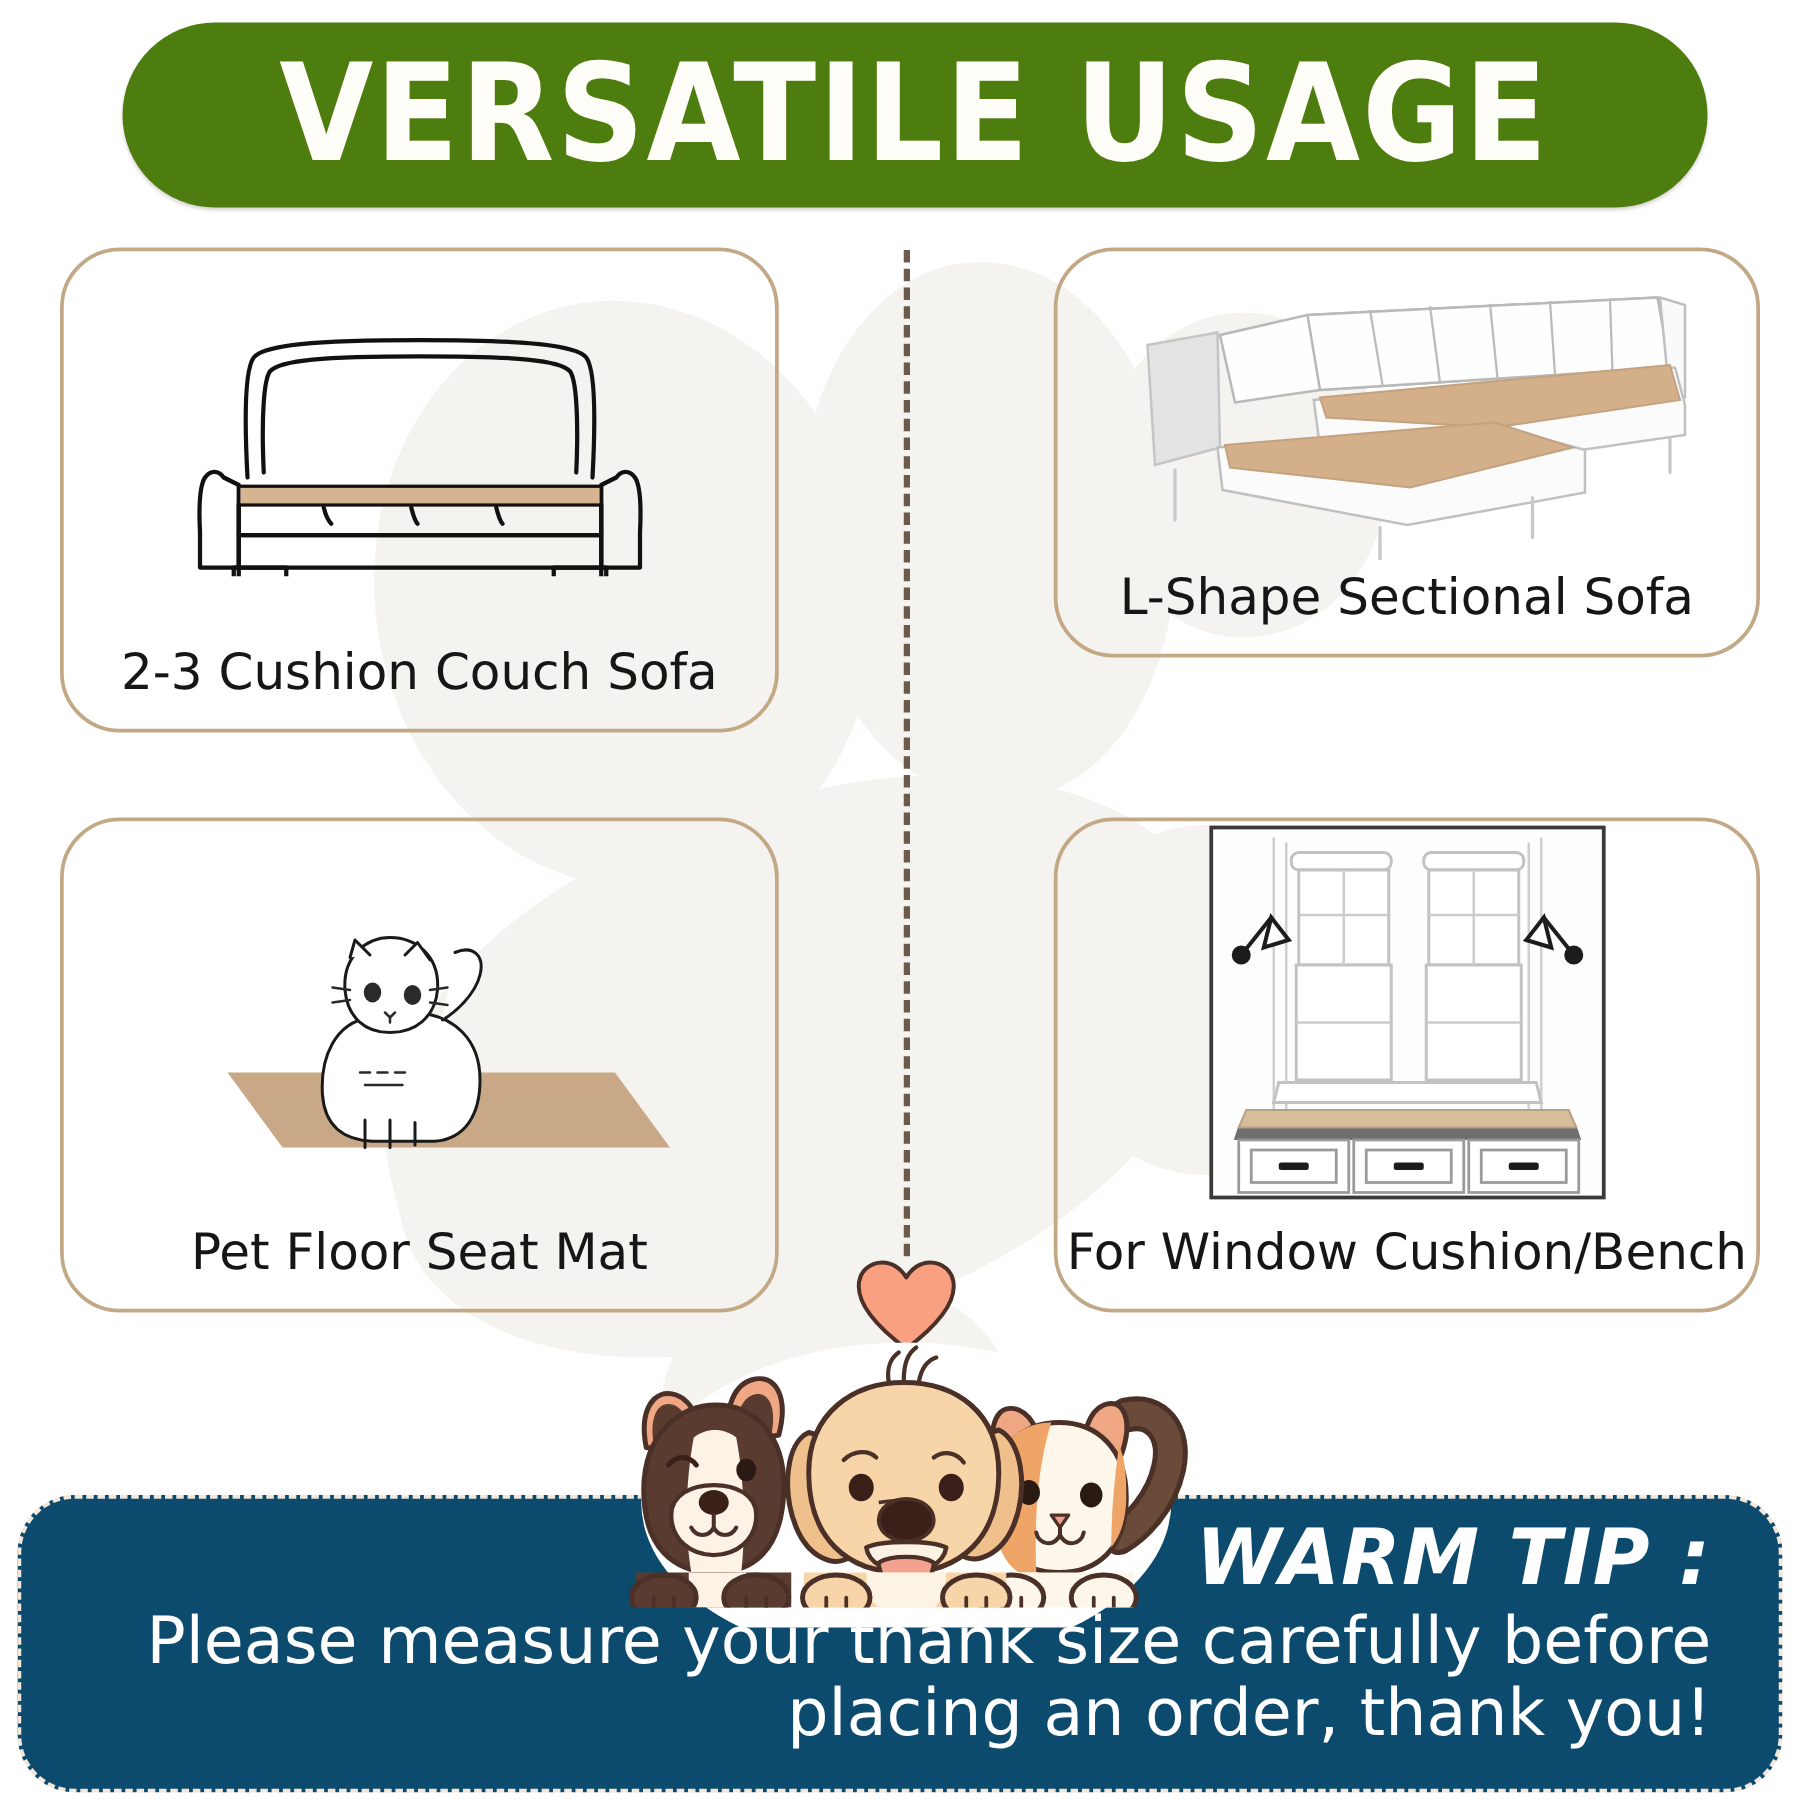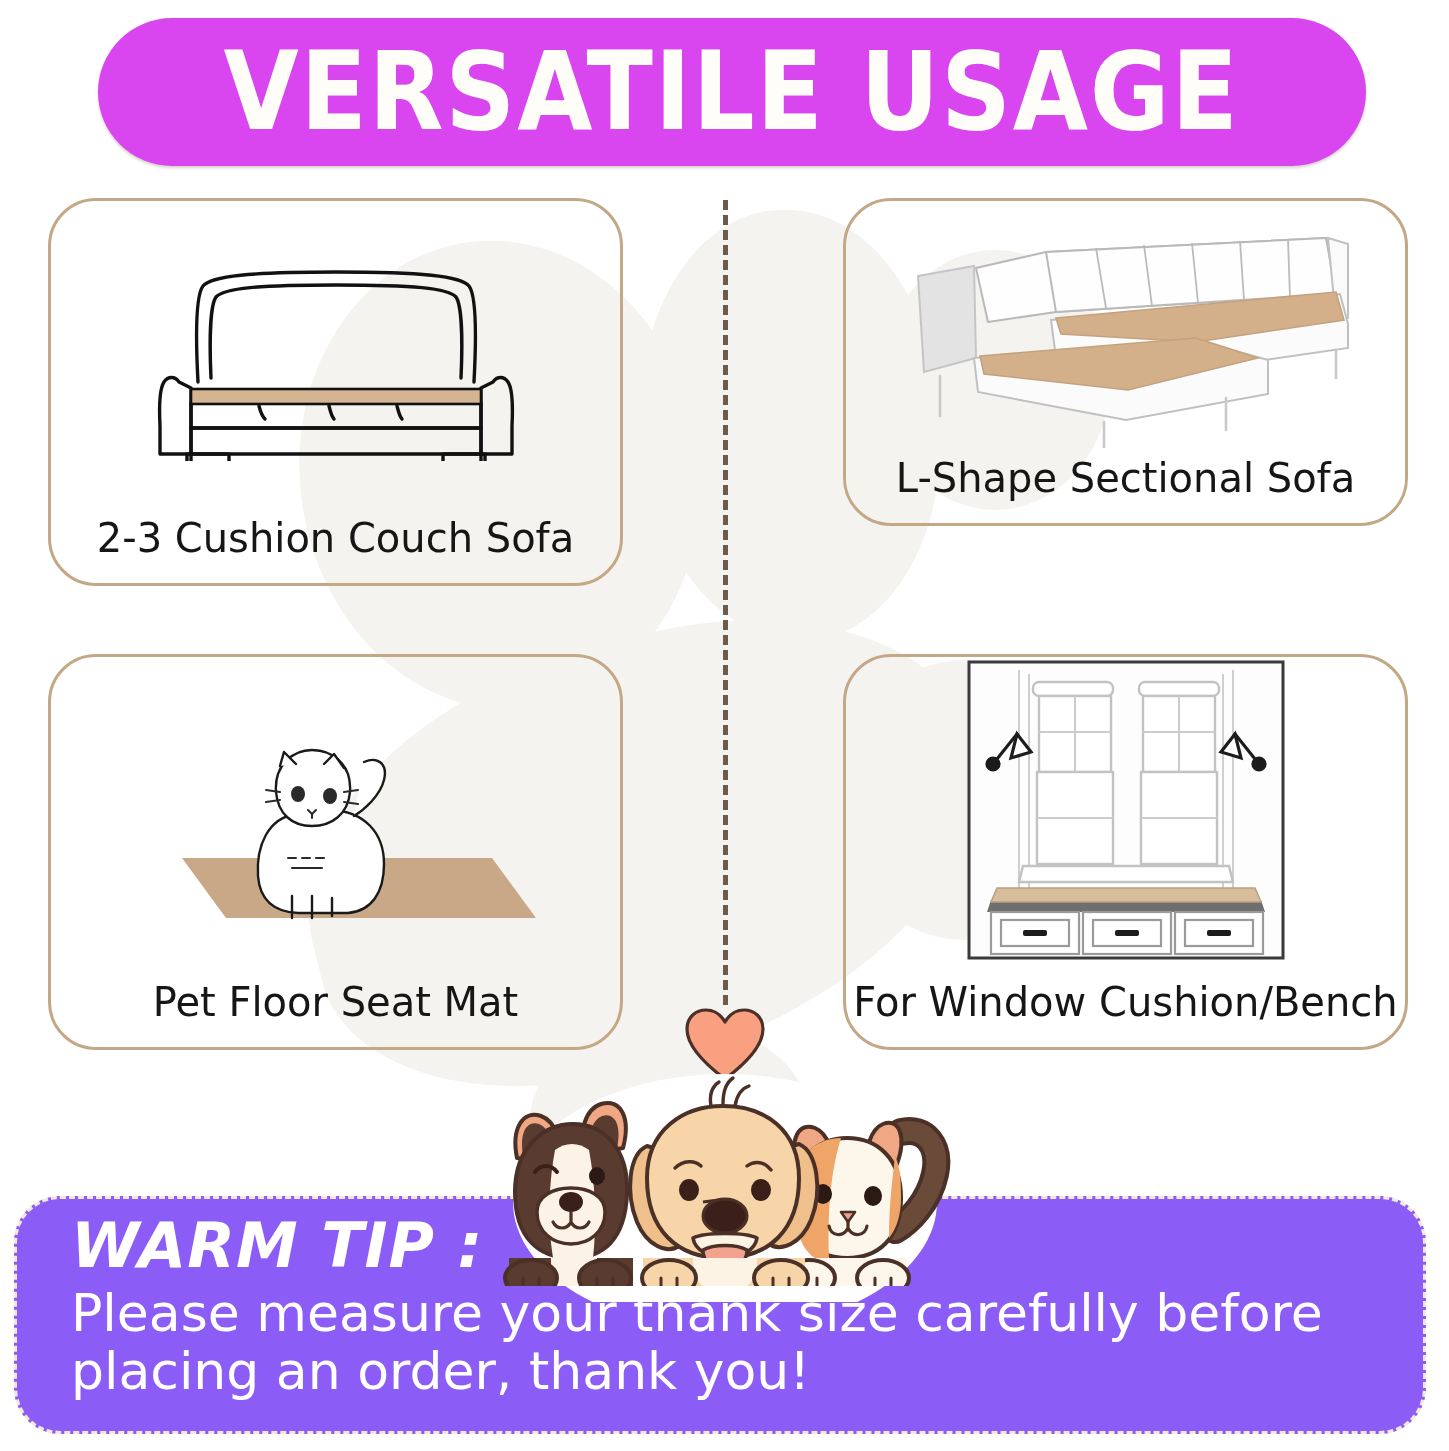--- a/index.html
+++ b/index.html
@@ -16,21 +16,21 @@
   .blob-a { left:300px;  top:240px;  width:400px; height:470px; transform:rotate(-8deg); }
   .blob-b { left:640px;  top:210px;  width:300px; height:430px; border-radius:48% 52% 46% 54%; }
   .blob-c { left:300px;  top:640px;  width:690px; height:420px; border-radius:55% 45% 60% 40%; transform:rotate(-14deg); }
   .blob-d { left:835px;  top:660px;  width:260px; height:280px; border-radius:50%; }
   .blob-e { left:880px;  top:250px;  width:230px; height:260px; border-radius:50%; }
   .blob-f { left:530px;  top:1020px; width:280px; height:200px; border-radius:50%; }
 
   
   .header-banner{
     position:absolute; left:98px; top:18px; width:1268px; height:148px;
-    background:#d946ef; border-radius:74px; z-index:2;
+    background:#4d7c0f; border-radius:74px; z-index:2;
     display:flex; align-items:center; justify-content:center;
     box-shadow:0 2px 3px rgba(90,70,50,.25);
   }
   .header-title{
     color:#FFFDF8;
     font-size:108px;
     font-weight:700;
     letter-spacing:2px;
     font-family:"DejaVu Sans", sans-serif;
     transform:scaleX(0.9);
@@ -67,24 +67,25 @@
 
   
   .heart-wrap{ position:absolute; left:683px; top:1007px; z-index:6; }
 
   
   .pets-wrap{ position:absolute; left:497px; top:1072px; z-index:7; }
 
   
   .tip-banner{
     position:absolute; left:14px; top:1196px; width:1412px; height:238px;
-    background:#8b5cf6; border-radius:46px;
+    background:#0c4a6e; border-radius:46px;
     border:3px dashed #F2E7D8;
     z-index:5;
     padding:14px 54px 0 54px;
+    text-align:right;
   }
   .tip-head{
     color:#FFFFFF; font-size:62px; font-weight:700; font-style:italic;
     letter-spacing:1px; line-height:1.08;
     font-family:"DejaVu Sans", sans-serif;
   }
   .tip-body{
     color:#FFFFFF; font-size:52px; line-height:1.12;
     font-family:"DejaVu Sans", sans-serif; margin-top:4px;
     max-width:1340px;

